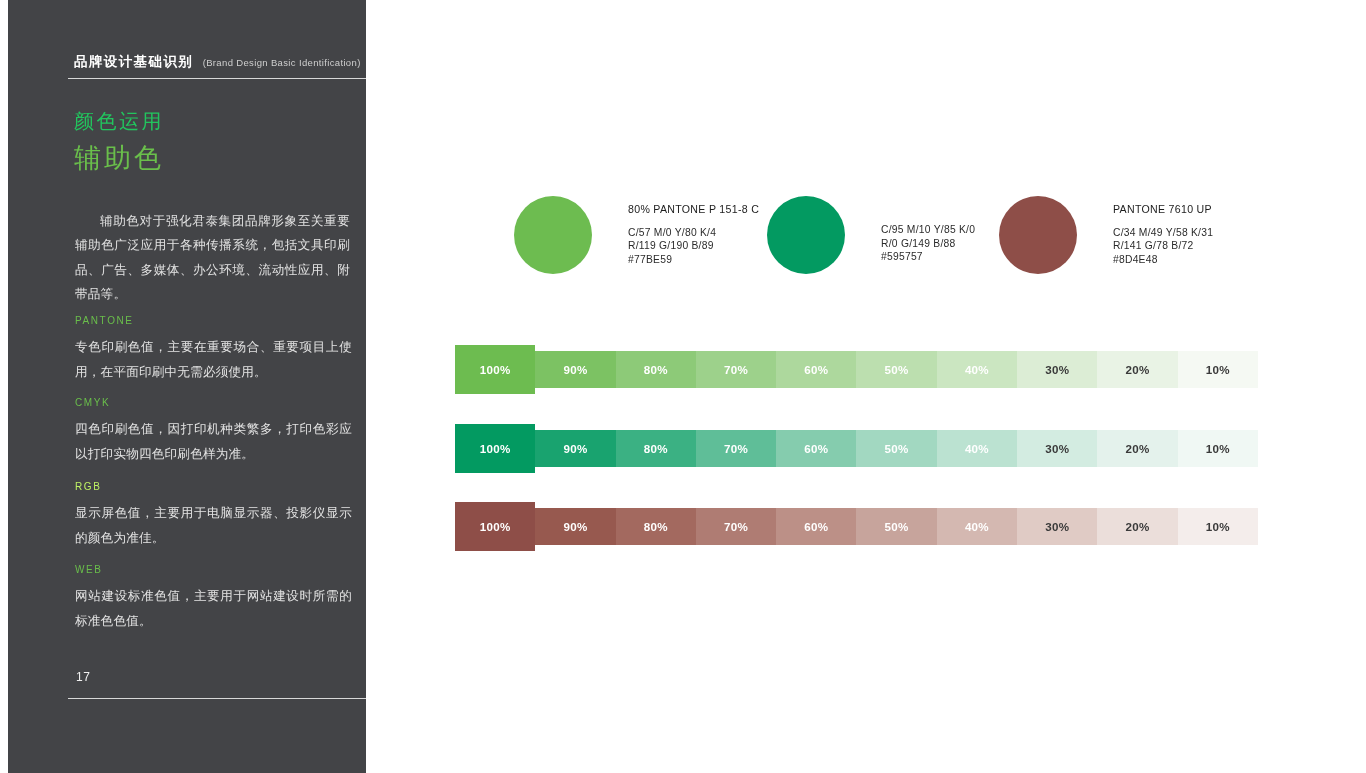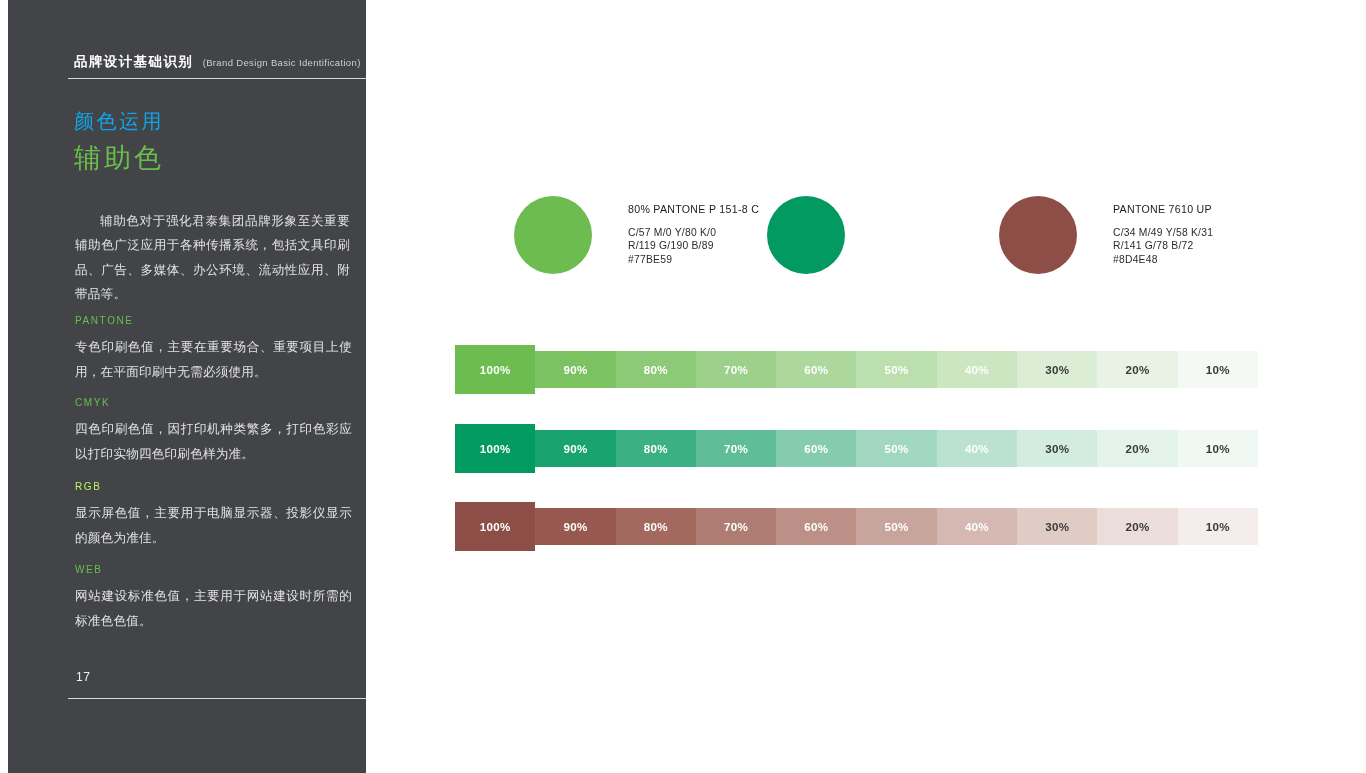--- a/index.html
+++ b/index.html
@@ -61,21 +61,21 @@
     color: #cfcfcf;
     letter-spacing: 0.35px;
     margin-left: 5px;
   }
 
   #h-small {
     position: absolute;
     left: 66px;
     top: 108px;
     font-size: 20px;
-    color: #0ea5e9;
+    color: #22c55e;
     letter-spacing: 2.5px;
     font-weight: 400;
   }
   #h-big {
     position: absolute;
     left: 66px;
     top: 140px;
     font-size: 27px;
     color: #6abf4b;
     letter-spacing: 3px;
@@ -243,29 +243,36 @@
     <div id="page-num">17</div>
   </aside>
 
   <main id="content">
 
     <div class="swatch-group" id="swatch-0">
       <div class="swatch-dot" id="dot-0" style="background: rgb(109, 188, 80);"></div>
       <div class="swatch-caption cap-pad-0">
         <div class="swatch-title">80% PANTONE  P 151-8 C</div>
         <div class="swatch-values">
-          <div>C/57 M/0 Y/80 K/0</div>
+          <div>C/57 M/0 Y/80 K/4</div>
           <div>R/119 G/190 B/89</div>
           <div>#77BE59</div>
         </div>
       </div>
     </div>
 
     <div class="swatch-group" id="swatch-1">
       <div class="swatch-dot" id="dot-1" style="background: rgb(3, 154, 97);"></div>
+      <div class="swatch-caption cap-pad-1">
+        <div class="swatch-values">
+          <div>C/95 M/10 Y/85 K/0</div>
+          <div>R/0 G/149 B/88</div>
+          <div>#595757</div>
+        </div>
+      </div>
     </div>
 
     <div class="swatch-group" id="swatch-2">
       <div class="swatch-dot" id="dot-2" style="background: rgb(142, 78, 72);"></div>
       <div class="swatch-caption cap-pad-2">
         <div class="swatch-title">PANTONE  7610 UP</div>
         <div class="swatch-values">
           <div>C/34 M/49 Y/58 K/31</div>
           <div>R/141 G/78 B/72</div>
           <div>#8D4E48</div>

